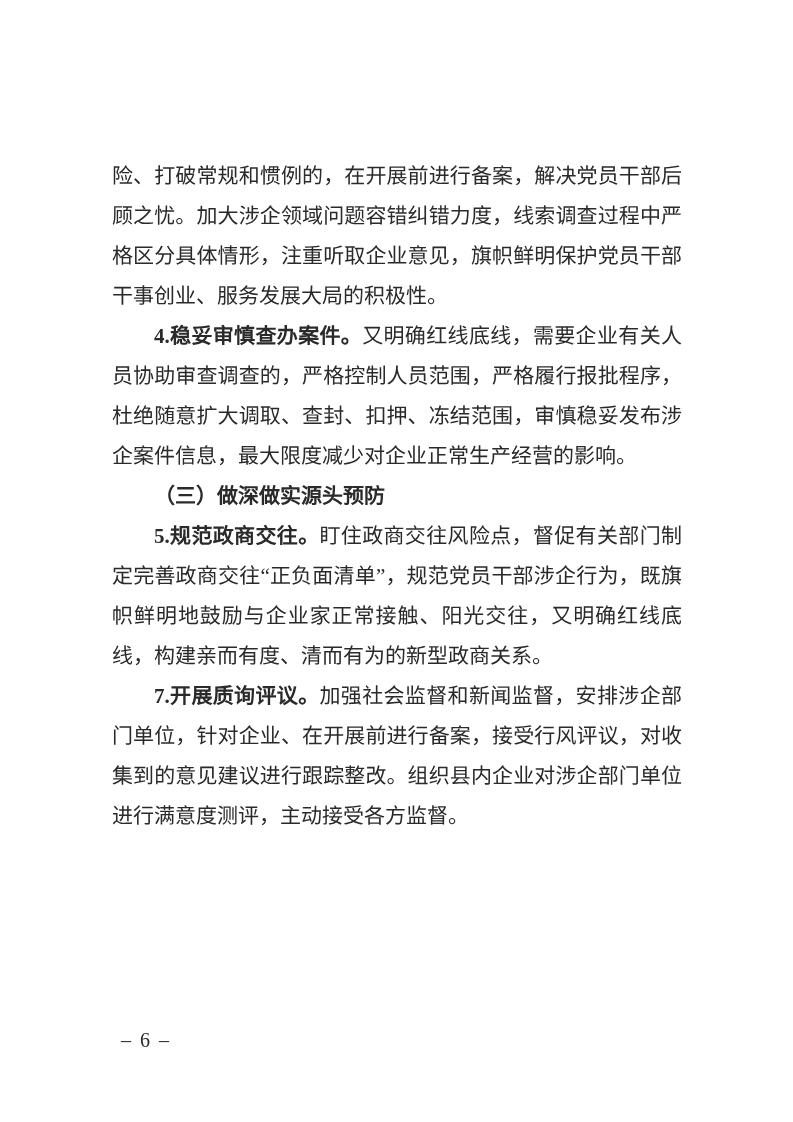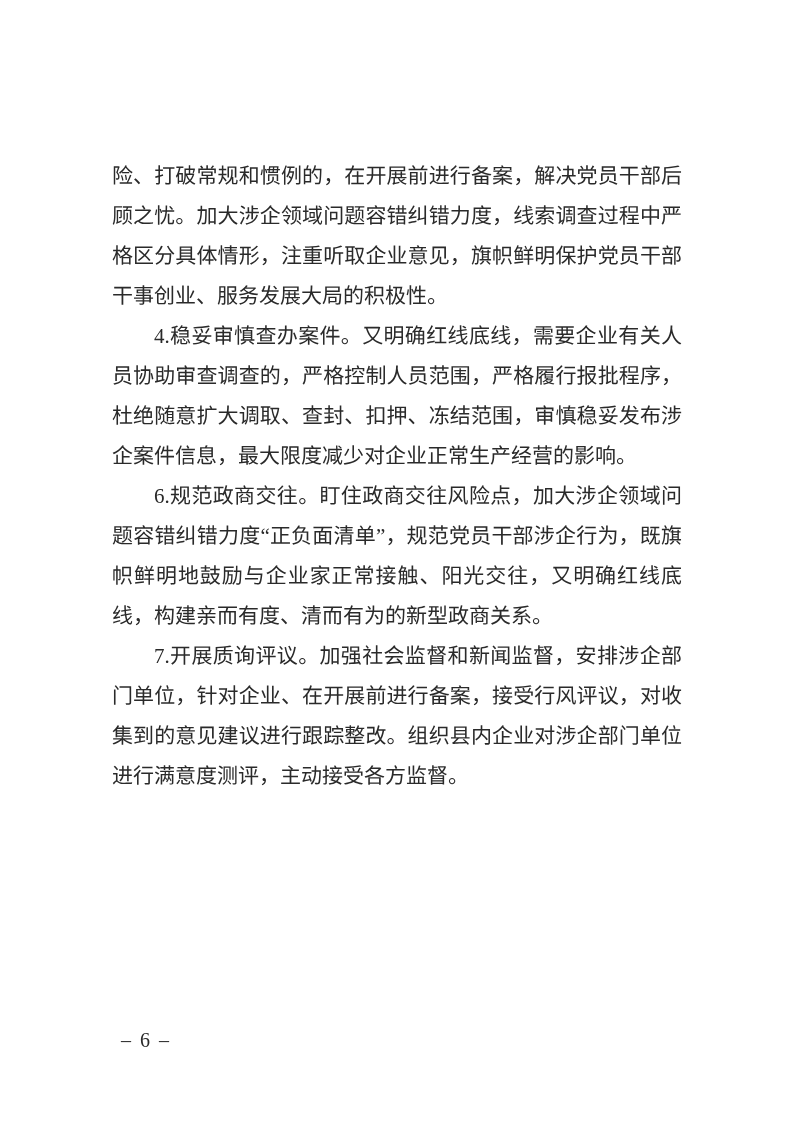--- a/index.html
+++ b/index.html
@@ -30,21 +30,21 @@
   }
   .para {
     margin: 0;
     padding: 0;
     text-indent: 2em;
   }
   .para.no-indent {
     text-indent: 0;
   }
   .lead {
-    font-weight: normal;
+    font-weight: bold;
   }
   .page-number {
     position: absolute;
     left: 121px;
     top: 1028px;
     font-size: 20px;
     line-height: 24px;
     letter-spacing: 2px;
     color: #2a2a2a;
   }
@@ -53,22 +53,23 @@
 <body>
 
 <div class="page">
 
   <div class="text-block">
 
     <p class="para no-indent"><span class="lead"></span><span>险、打破常规和惯例的，在开展前进行备案，解决党员干部后顾之忧。加大涉企领域问题容错纠错力度，线索调查过程中严格区分具体情形，注重听取企业意见，旗帜鲜明保护党员干部干事创业、服务发展大局的积极性。</span></p>
 
     <p class="para"><span class="lead">4.稳妥审慎查办案件。</span><span>又明确红线底线，需要企业有关人员协助审查调查的，严格控制人员范围，严格履行报批程序，杜绝随意扩大调取、查封、扣押、冻结范围，审慎稳妥发布涉企案件信息，最大限度减少对企业正常生产经营的影响。</span></p>
 
+    <p class="para"><span class="lead">（三）做深做实源头预防</span><span></span></p>
 
-    <p class="para"><span class="lead">6.规范政商交往。</span><span>盯住政商交往风险点，加大涉企领域问题容错纠错力度“正负面清单”，规范党员干部涉企行为，既旗帜鲜明地鼓励与企业家正常接触、阳光交往，又明确红线底线，构建亲而有度、清而有为的新型政商关系。</span></p>
+    <p class="para"><span class="lead">5.规范政商交往。</span><span>盯住政商交往风险点，督促有关部门制定完善政商交往“正负面清单”，规范党员干部涉企行为，既旗帜鲜明地鼓励与企业家正常接触、阳光交往，又明确红线底线，构建亲而有度、清而有为的新型政商关系。</span></p>
 
 
     <p class="para"><span class="lead">7.开展质询评议。</span><span>加强社会监督和新闻监督，安排涉企部门单位，针对企业、在开展前进行备案，接受行风评议，对收集到的意见建议进行跟踪整改。组织县内企业对涉企部门单位进行满意度测评，主动接受各方监督。</span></p>
 
   </div>
 
   <div class="page-number">– 6 –</div>
 
 </div>
 

